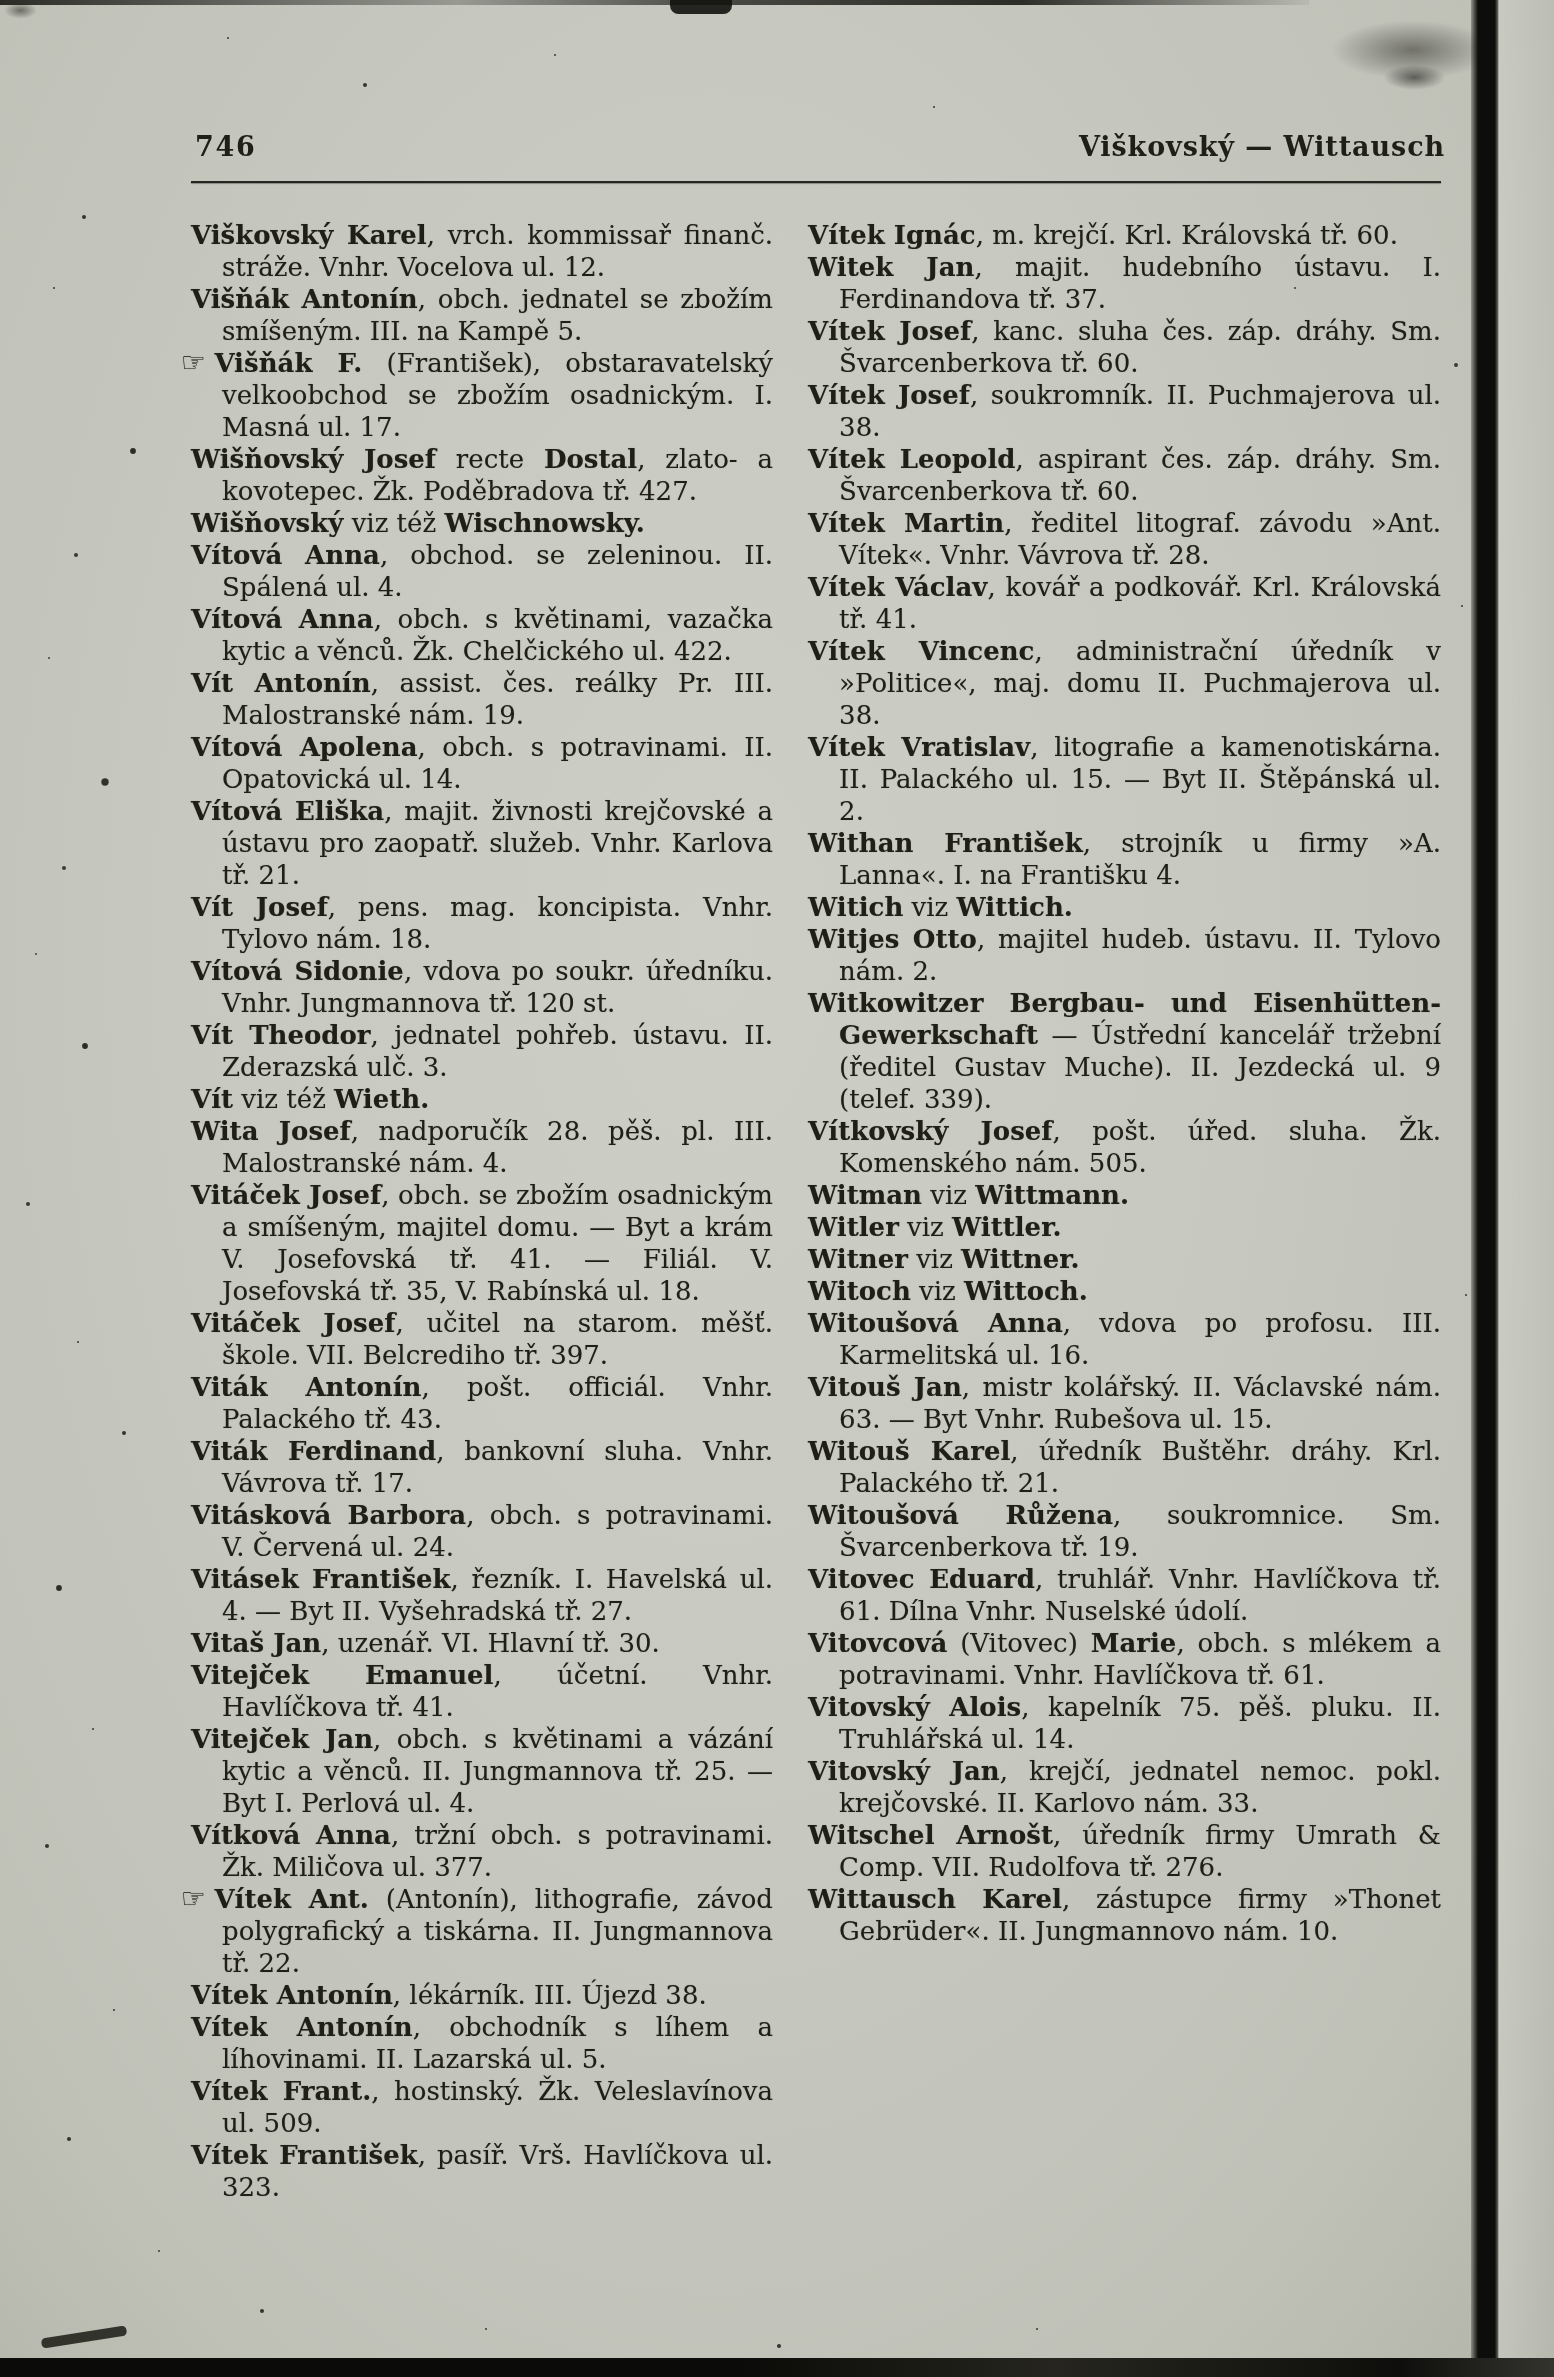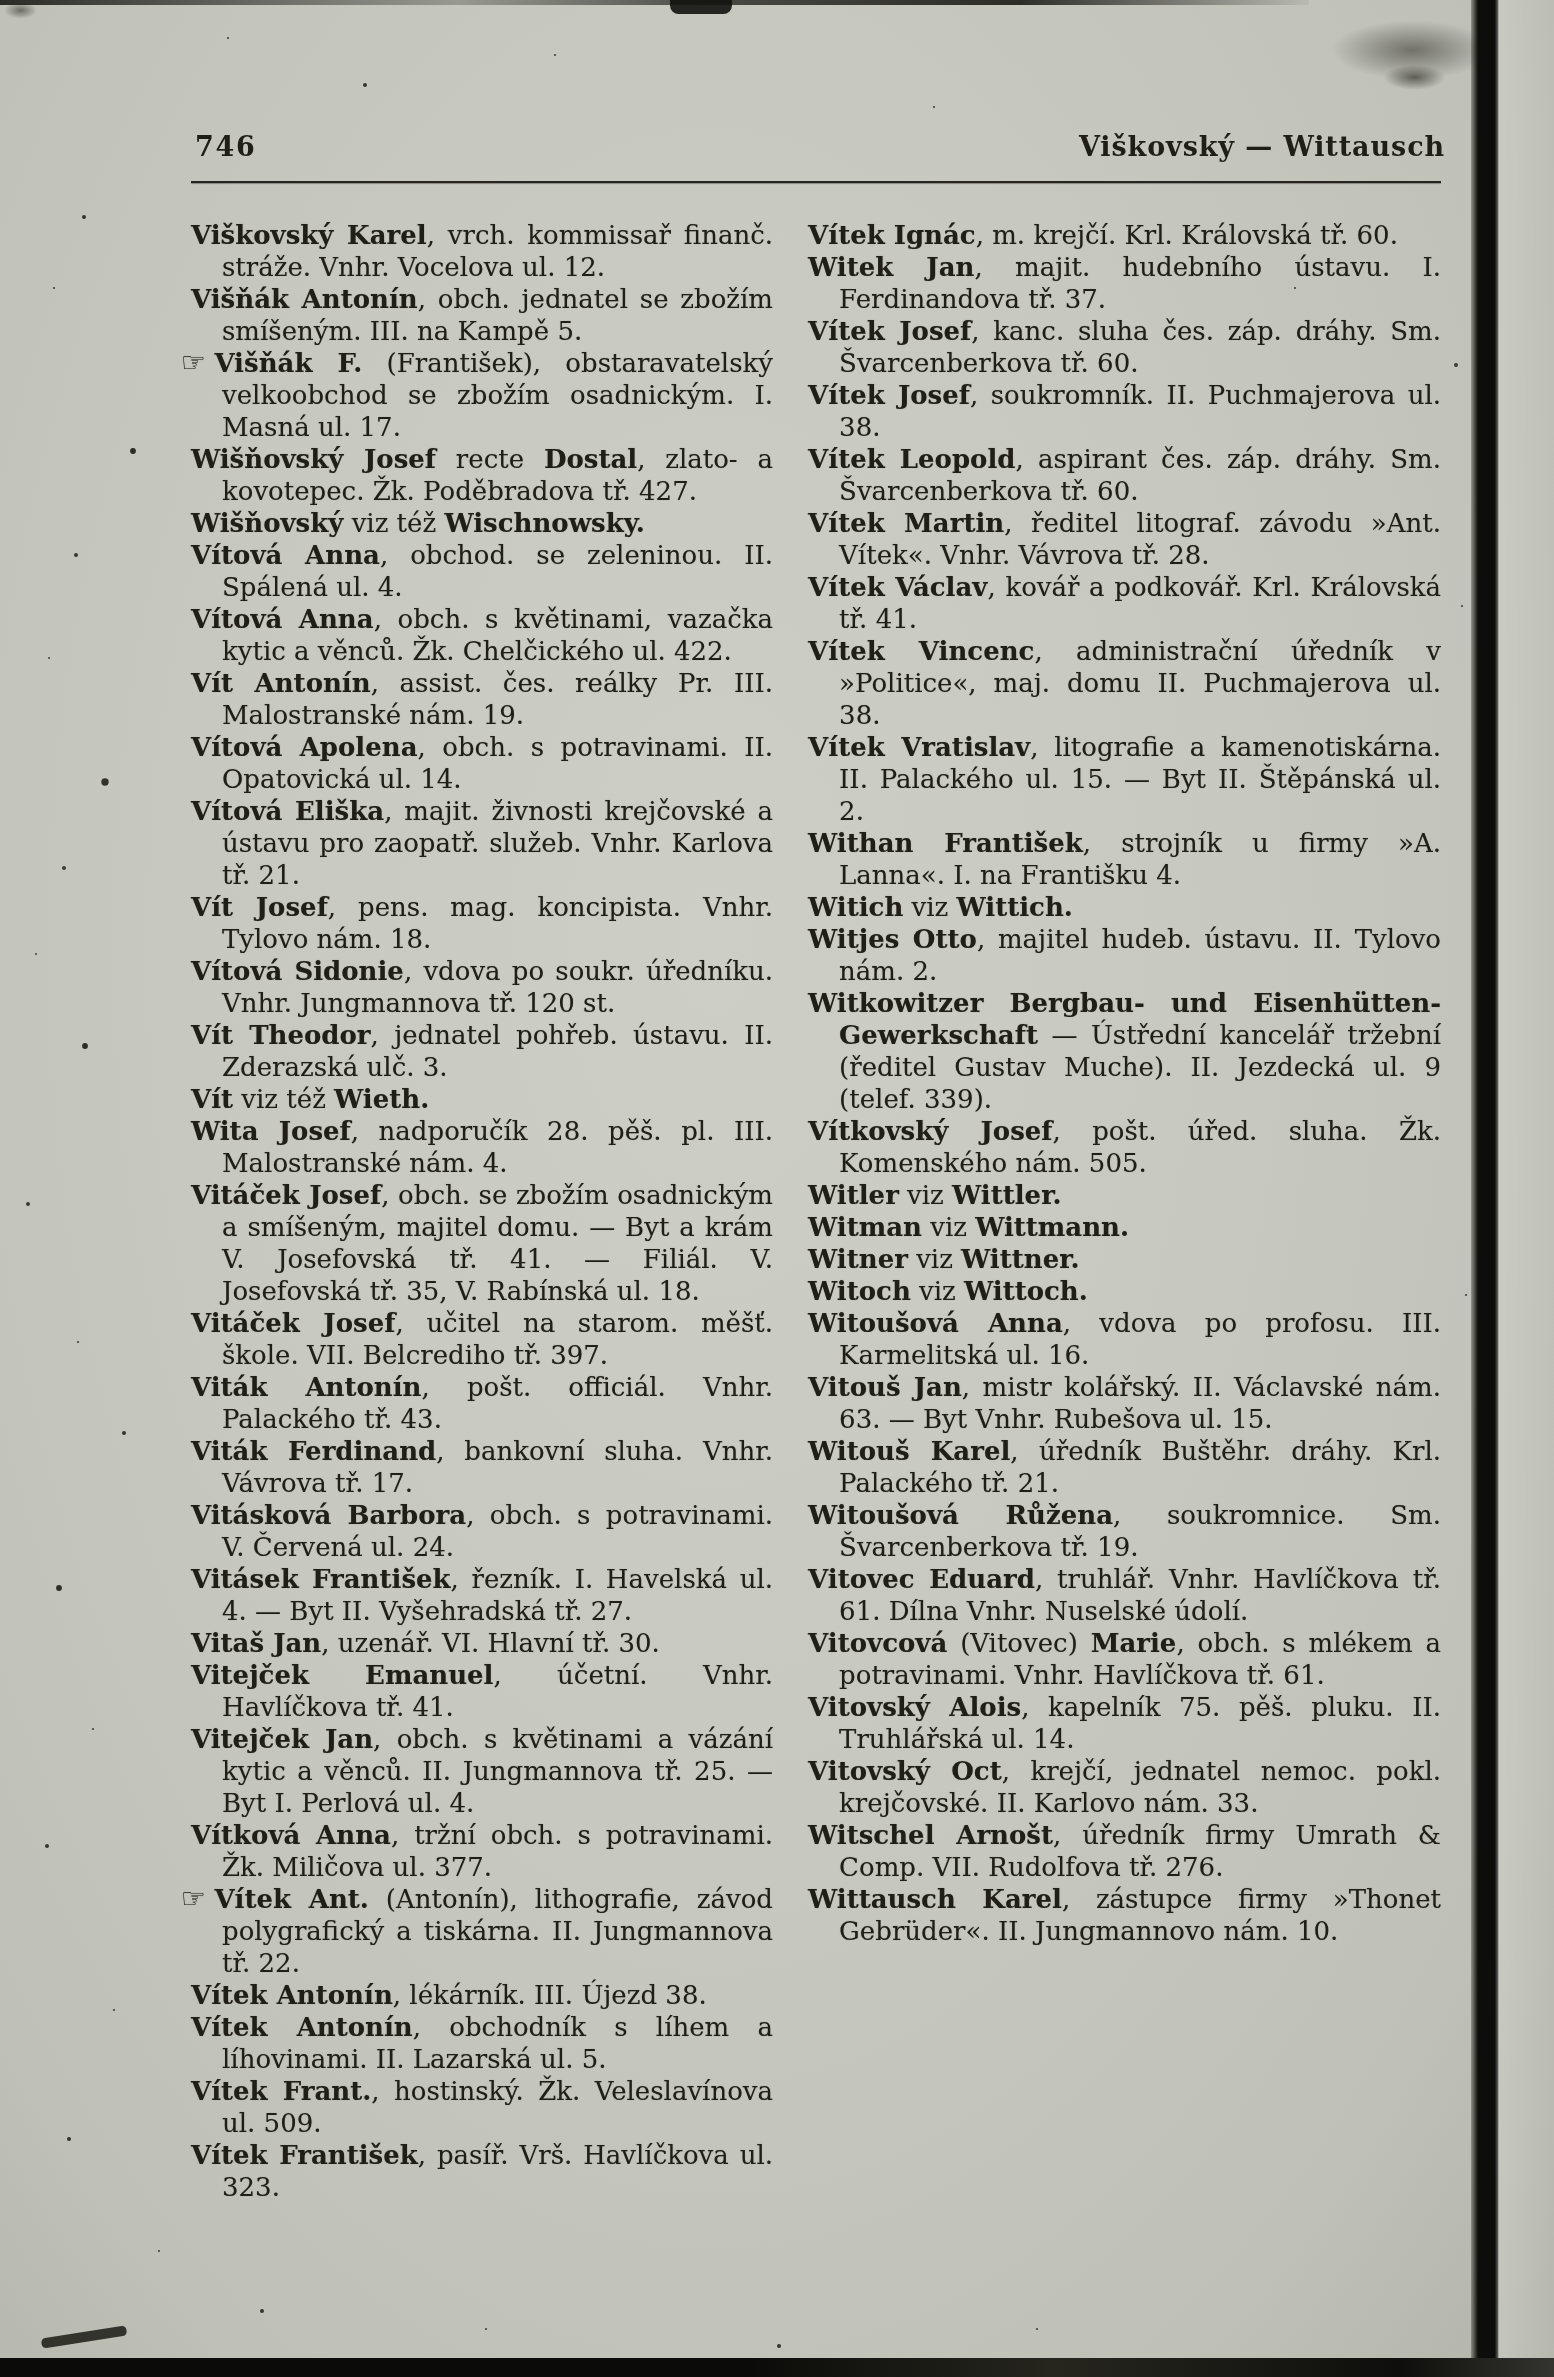--- a/index.html
+++ b/index.html
@@ -126,32 +126,32 @@
         <p class="entry"><span class="seg bold">Vítek Leopold</span><span class="seg">, aspirant čes. záp. dráhy. Sm. Švarcenberkova tř. 60.</span></p>
         <p class="entry"><span class="seg bold">Vítek Martin</span><span class="seg">, ředitel litograf. závodu »Ant. Vítek«. Vnhr. Vávrova tř. 28.</span></p>
         <p class="entry"><span class="seg bold">Vítek Václav</span><span class="seg">, kovář a podkovář. Krl. Královská tř. 41.</span></p>
         <p class="entry"><span class="seg bold">Vítek Vincenc</span><span class="seg">, administrační úředník v »Politice«, maj. domu II. Puchmajerova ul. 38.</span></p>
         <p class="entry"><span class="seg bold">Vítek Vratislav</span><span class="seg">, litografie a kamenotiskárna. II. Palackého ul. 15. — Byt II. Štěpánská ul. 2.</span></p>
         <p class="entry"><span class="seg bold">Withan František</span><span class="seg">, strojník u firmy »A. Lanna«. I. na Františku 4.</span></p>
         <p class="entry"><span class="seg bold">Witich</span><span class="seg"> viz </span><span class="seg bold">Wittich.</span></p>
         <p class="entry"><span class="seg bold">Witjes Otto</span><span class="seg">, majitel hudeb. ústavu. II. Tylovo nám. 2.</span></p>
         <p class="entry"><span class="seg bold">Witkowitzer Bergbau- und Eisenhütten-Gewerkschaft</span><span class="seg"> — Ústřední kancelář tržební (ředitel Gustav Muche). II. Jezdecká ul. 9 (telef. 339).</span></p>
         <p class="entry"><span class="seg bold">Vítkovský Josef</span><span class="seg">, pošt. úřed. sluha. Žk. Komenského nám. 505.</span></p>
+        <p class="entry"><span class="seg bold">Witman</span><span class="seg"> viz </span><span class="seg bold">Wittmann.</span></p>
         <p class="entry"><span class="seg bold">Witler</span><span class="seg"> viz </span><span class="seg bold">Wittler.</span></p>
-        <p class="entry"><span class="seg bold">Witman</span><span class="seg"> viz </span><span class="seg bold">Wittmann.</span></p>
         <p class="entry"><span class="seg bold">Witner</span><span class="seg"> viz </span><span class="seg bold">Wittner.</span></p>
         <p class="entry"><span class="seg bold">Witoch</span><span class="seg"> viz </span><span class="seg bold">Wittoch.</span></p>
         <p class="entry"><span class="seg bold">Witoušová Anna</span><span class="seg">, vdova po profosu. III. Karmelitská ul. 16.</span></p>
         <p class="entry"><span class="seg bold">Vitouš Jan</span><span class="seg">, mistr kolářský. II. Václavské nám. 63. — Byt Vnhr. Rubešova ul. 15.</span></p>
         <p class="entry"><span class="seg bold">Witouš Karel</span><span class="seg">, úředník Buštěhr. dráhy. Krl. Palackého tř. 21.</span></p>
         <p class="entry"><span class="seg bold">Witoušová Růžena</span><span class="seg">, soukromnice. Sm. Švarcenberkova tř. 19.</span></p>
         <p class="entry"><span class="seg bold">Vitovec Eduard</span><span class="seg">, truhlář. Vnhr. Havlíčkova tř. 61. Dílna Vnhr. Nuselské údolí.</span></p>
         <p class="entry"><span class="seg bold">Vitovcová</span><span class="seg"> (Vitovec) </span><span class="seg bold">Marie</span><span class="seg">, obch. s mlékem a potravinami. Vnhr. Havlíčkova tř. 61.</span></p>
         <p class="entry"><span class="seg bold">Vitovský Alois</span><span class="seg">, kapelník 75. pěš. pluku. II. Truhlářská ul. 14.</span></p>
-        <p class="entry"><span class="seg bold">Vitovský Oct</span><span class="seg">, krejčí, jednatel nemoc. pokl. krejčovské. II. Karlovo nám. 33.</span></p>
+        <p class="entry"><span class="seg bold">Vitovský Jan</span><span class="seg">, krejčí, jednatel nemoc. pokl. krejčovské. II. Karlovo nám. 33.</span></p>
         <p class="entry"><span class="seg bold">Witschel Arnošt</span><span class="seg">, úředník firmy Umrath &amp; Comp. VII. Rudolfova tř. 276.</span></p>
         <p class="entry"><span class="seg bold">Wittausch Karel</span><span class="seg">, zástupce firmy »Thonet Gebrüder«. II. Jungmannovo nám. 10.</span></p>
       </div>
   </div>
 </div>
 
 <div class="artifact edge-top"></div>
 <div class="artifact top-blob"></div>
 <div class="artifact corner-smudge-tr"></div>
 <div class="artifact corner-smudge-tr2"></div>

